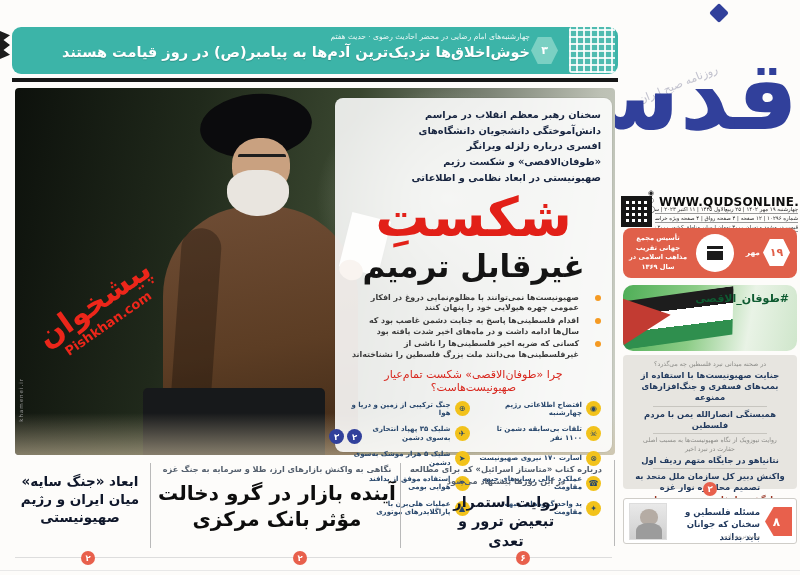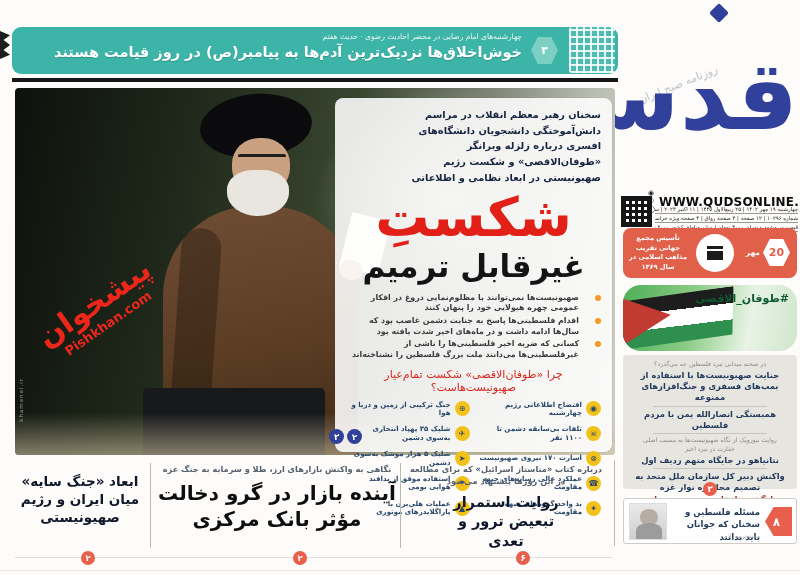--- a/index.html
+++ b/index.html
@@ -6,21 +6,21 @@
   html,body { background:#ffffff; }
   body { font-family:"DejaVu Sans", sans-serif; }
   .page { position:relative; width:800px; height:575px; background:#fdfcfa; overflow:hidden; margin:0 auto; direction:rtl; }
 
   
   .banner { position:absolute; left:12px; top:27px; width:606px; height:47px; background:#3cb4a8; border-radius:9px; }
   .banner-notch { position:absolute; left:0; top:31px; width:10px; height:28px; background:#1d1d1d; clip-path:polygon(0 0,100% 15%,35% 32%,100% 50%,35% 68%,100% 85%,0 100%); }
   .kufic { position:absolute; right:3px; top:0px; width:46px; height:46px; background:rgba(255,255,255,0.10);
     background-image:repeating-linear-gradient(0deg,rgba(255,255,255,.85) 0 2px,transparent 2px 7px),repeating-linear-gradient(90deg,rgba(255,255,255,.85) 0 2px,transparent 2px 7px); border-radius:3px; }
   .banner-hex { position:absolute; right:60px; top:10px; width:27px; height:27px; background:#7bd0c3; clip-path:polygon(25% 0,75% 0,100% 50%,75% 100%,25% 100%,0 50%); display:flex; align-items:center; justify-content:center; color:#fff; font-size:11px; font-weight:bold; }
-  .banner-text { position:absolute; right:96px; top:5px; left:14px; text-align:right; color:#fff; }
+  .banner-text { position:absolute; right:88px; top:5px; left:14px; text-align:right; color:#fff; }
   .banner-kicker { font-size:7.5px; color:rgba(255,255,255,.9); margin-bottom:3px; }
   .banner-headline { font-size:14.5px; font-weight:bold; text-shadow:0 1px 1px rgba(0,0,0,.18); }
   .top-rule { position:absolute; left:12px; top:78px; width:606px; height:4px; background:#161616; }
 
   
   .masthead-title { position:absolute; left:628px; top:6px; width:170px; height:182px; color:#31409b; font-size:96px; font-weight:bold; text-align:center; line-height:180px; letter-spacing:-4px; }
   .masthead-leaf { position:absolute; left:712px; top:6px; width:14px; height:14px; background:#31409b; transform:rotate(45deg); border-radius:2px; }
   .masthead-tagline { position:absolute; left:636px; top:78px; color:#c2c2ce; font-size:11px; transform:rotate(-22deg); white-space:nowrap; }
   .site-row { position:absolute; left:648px; top:189px; width:150px; display:flex; align-items:center; justify-content:flex-start; direction:ltr; gap:3px; }
   .site-icons { font-size:7px; color:#222; letter-spacing:1px; }
@@ -33,21 +33,21 @@
   
   .anniv { position:absolute; left:623px; top:228px; width:174px; height:50px; background:#e0604a; border-radius:8px; }
   .anniv-hex { position:absolute; right:7px; top:11px; width:27px; height:27px; background:#fff; clip-path:polygon(25% 0,75% 0,100% 50%,75% 100%,25% 100%,0 50%); display:flex; align-items:center; justify-content:center; color:#e0604a; font-size:11px; font-weight:bold; }
   .anniv-month { position:absolute; right:37px; top:20px; color:#fff; font-size:7.5px; font-weight:bold;text-align:right; }
   .anniv-kaaba { position:absolute; right:63px; top:6px; width:38px; height:38px; background:#fff; border-radius:50%; display:flex; align-items:center; justify-content:center; }
   .kaaba-cube { width:16px; height:14px; background:#1b1b1b; position:relative; }
   .kaaba-cube::after { content:""; position:absolute; left:0; top:3px; width:100%; height:2px; background:#fff; }
   .anniv-text { position:absolute; left:6px; top:6px; width:58px; color:#fff; font-size:6.6px; font-weight:bold; text-align:center; line-height:1.45; }
 
   
-  .flagbox { position:absolute; left:623px; top:285px; width:174px; height:66px; border-radius:18px; overflow:hidden;
+  .flagbox { position:absolute; left:623px; top:285px; width:174px; height:66px; border-radius:10px; overflow:hidden;
     background:linear-gradient(100deg,#4fae57 0%,#8ccc86 40%,#e9f3e6 72%,#cfe6cb 100%); }
   .flag { position:absolute; left:-4px; top:8px; width:118px; height:50px; transform:rotate(-7deg);
     background:linear-gradient(180deg,#1d1d1d 0 33%,#ffffff 33% 66%,#2f8f4e 66% 100%);
     clip-path:polygon(0 4%,100% 0,94% 96%,0 100%); }
   .flag-tri { position:absolute; left:-4px; top:8px; width:52px; height:50px; transform:rotate(-7deg); background:#c23b32; clip-path:polygon(0 0,100% 50%,0 100%); }
   .hashtag { position:absolute; right:8px; top:7px; color:#0e5b31; font-size:11px; font-weight:bold; }
 
   
   .graybox { position:absolute; left:623px; top:355px; width:174px; height:134px; background:#e7e5e0; border-radius:4px; padding:5px 12px 8px; text-align:center; }
   .g-kicker { font-size:6.2px; color:#8a8a86; line-height:1.4; }
@@ -138,21 +138,21 @@
     <span class="site-url">WWW.QUDSONLINE.IR</span>
   </div>
   <div class="qr"></div>
   <div class="date-rows">
     <div class="date-row">چهارشنبه ۱۹ مهر ۱۴۰۲ | ۲۵ ربیع‌الاول ۱۴۴۵ | ۱۱ اکتبر ۲۰۲۳ | سال سی‌وششم</div>
     <div class="date-row">شماره ۱۰۲۹۶ | ۱۲ صفحه | ۴ صفحه رواق | ۴ صفحه ویژه خراسان</div>
     <div class="date-row">قیمت در مشهد و تهران ۳۰۰۰ تومان | سایر مناطق کشور ۲۰۰۰ تومان</div>
   </div>
 
   <div class="anniv">
-    <div class="anniv-hex">20</div>
+    <div class="anniv-hex">۱۹</div>
     <div class="anniv-month">مهر</div>
     <div class="anniv-kaaba">
         <div class="kaaba-cube"></div>
       </div>
     <div class="anniv-text">تأسیس مجمع جهانی تقریب مذاهب اسلامی در سال ۱۳۶۹</div>
   </div>
 
   <div class="flagbox">
     <div class="flag"></div>
     <div class="flag-tri"></div>

